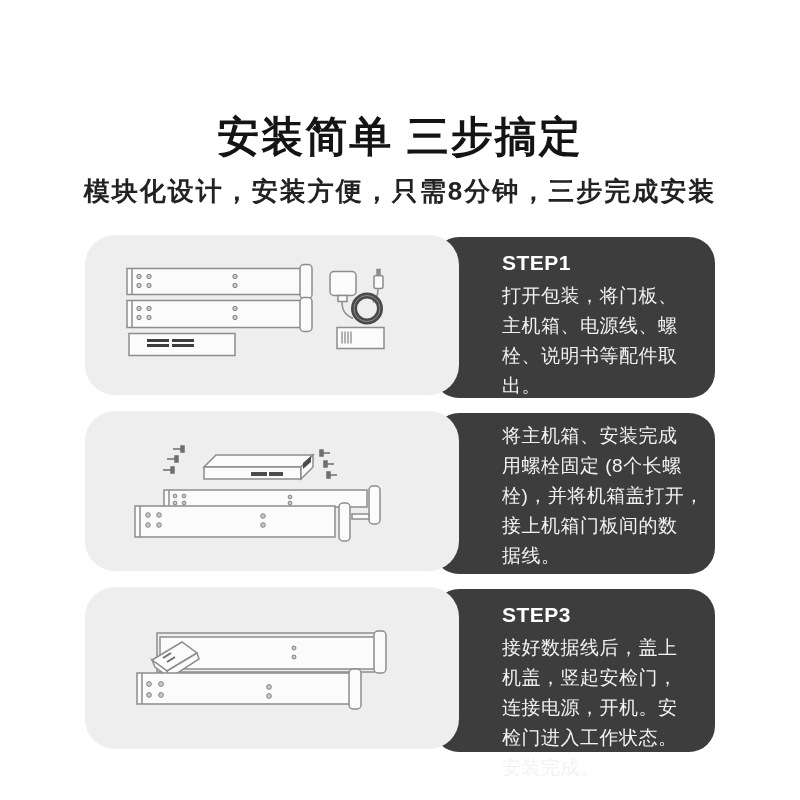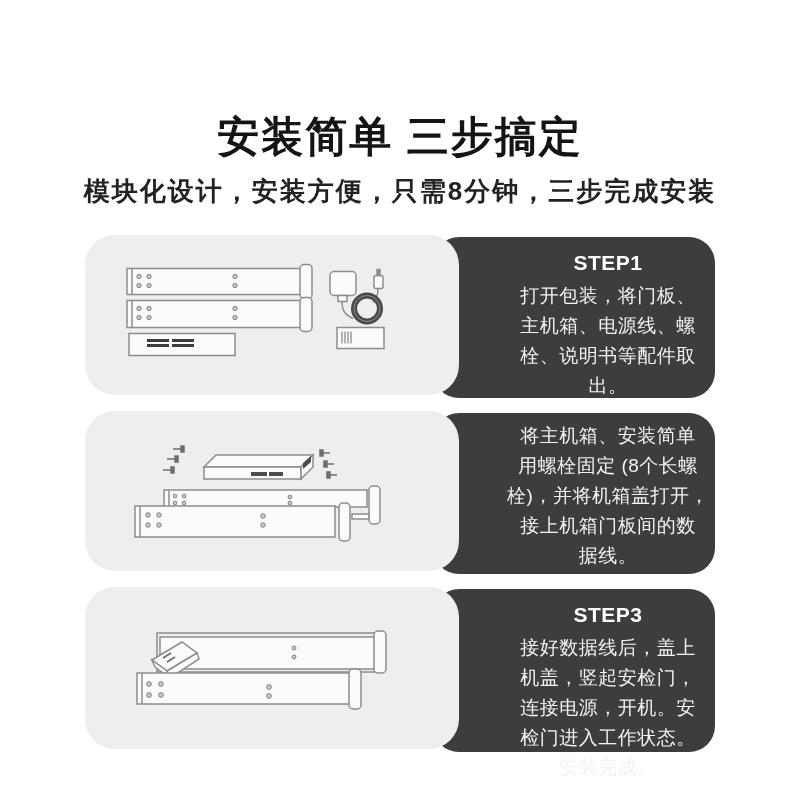--- a/index.html
+++ b/index.html
@@ -12,21 +12,21 @@
   .header{padding-top:114px;text-align:center;}
   .title{
     margin:0 0 16px 0;font-size:42px;font-weight:800;color:#141414;
     letter-spacing:2px;line-height:1.1;
   }
   .subtitle{
     margin:0;font-size:26px;font-weight:600;color:#222;
     letter-spacing:2px;line-height:1.2;
   }
   .steps{width:630px;margin:28px auto 0 auto;}
-  .step-row{position:relative;height:160px;margin-bottom:16px;text-align:center;}
+  .step-row{position:relative;height:160px;margin-bottom:16px;}
   .dark-panel{
     position:absolute;left:348px;right:0;top:2px;bottom:-3px;
     background:#3d3d3e;border-radius:26px;
   }
   .light-panel{
     position:absolute;left:0;top:0;width:374px;height:100%;
     background:#eeeeef;border-radius:30px;
   }
   .light-panel svg{display:block;width:100%;height:100%;}
   .step-text{
@@ -175,21 +175,21 @@
             <circle cx="63" cy="104" r="2.3"></circle>
               <circle cx="74" cy="104" r="2.3"></circle>
             <circle cx="63" cy="114" r="2.3"></circle>
               <circle cx="74" cy="114" r="2.3"></circle>
             <circle cx="178" cy="105" r="2.3"></circle>
               <circle cx="178" cy="114" r="2.3"></circle>
           </g>
         </svg>
       </div>
       <div class="step-text">
-        <div class="step-body">将主机箱、安装简单
+        <div class="step-body">将主机箱、安装完成
 用螺栓固定 (8个长螺
 栓)，并将机箱盖打开，
 接上机箱门板间的数
 据线。</div>
       </div>
     </section>
 
     <section class="step-row" style="height:162px;">
       <div class="dark-panel"></div>
       <div class="light-panel">

